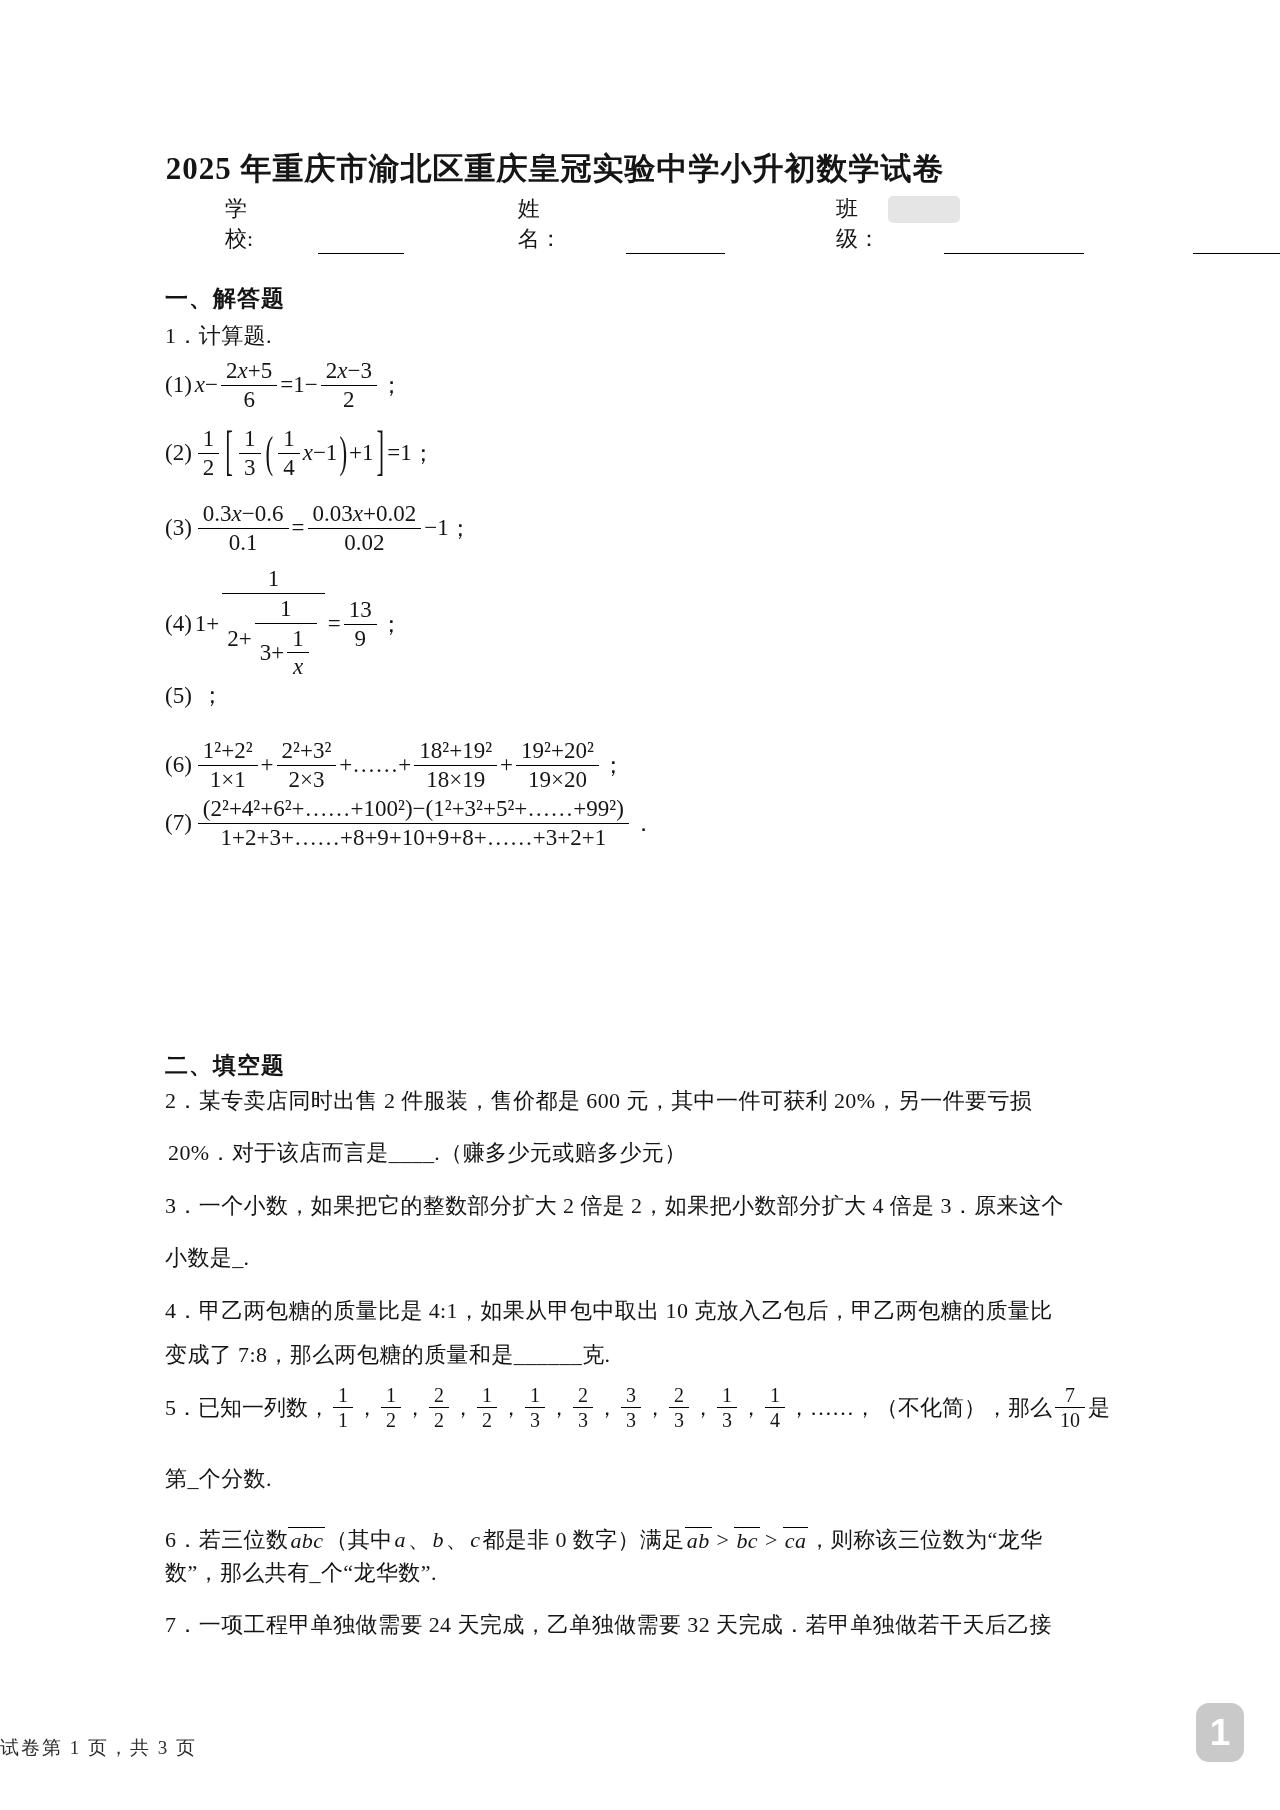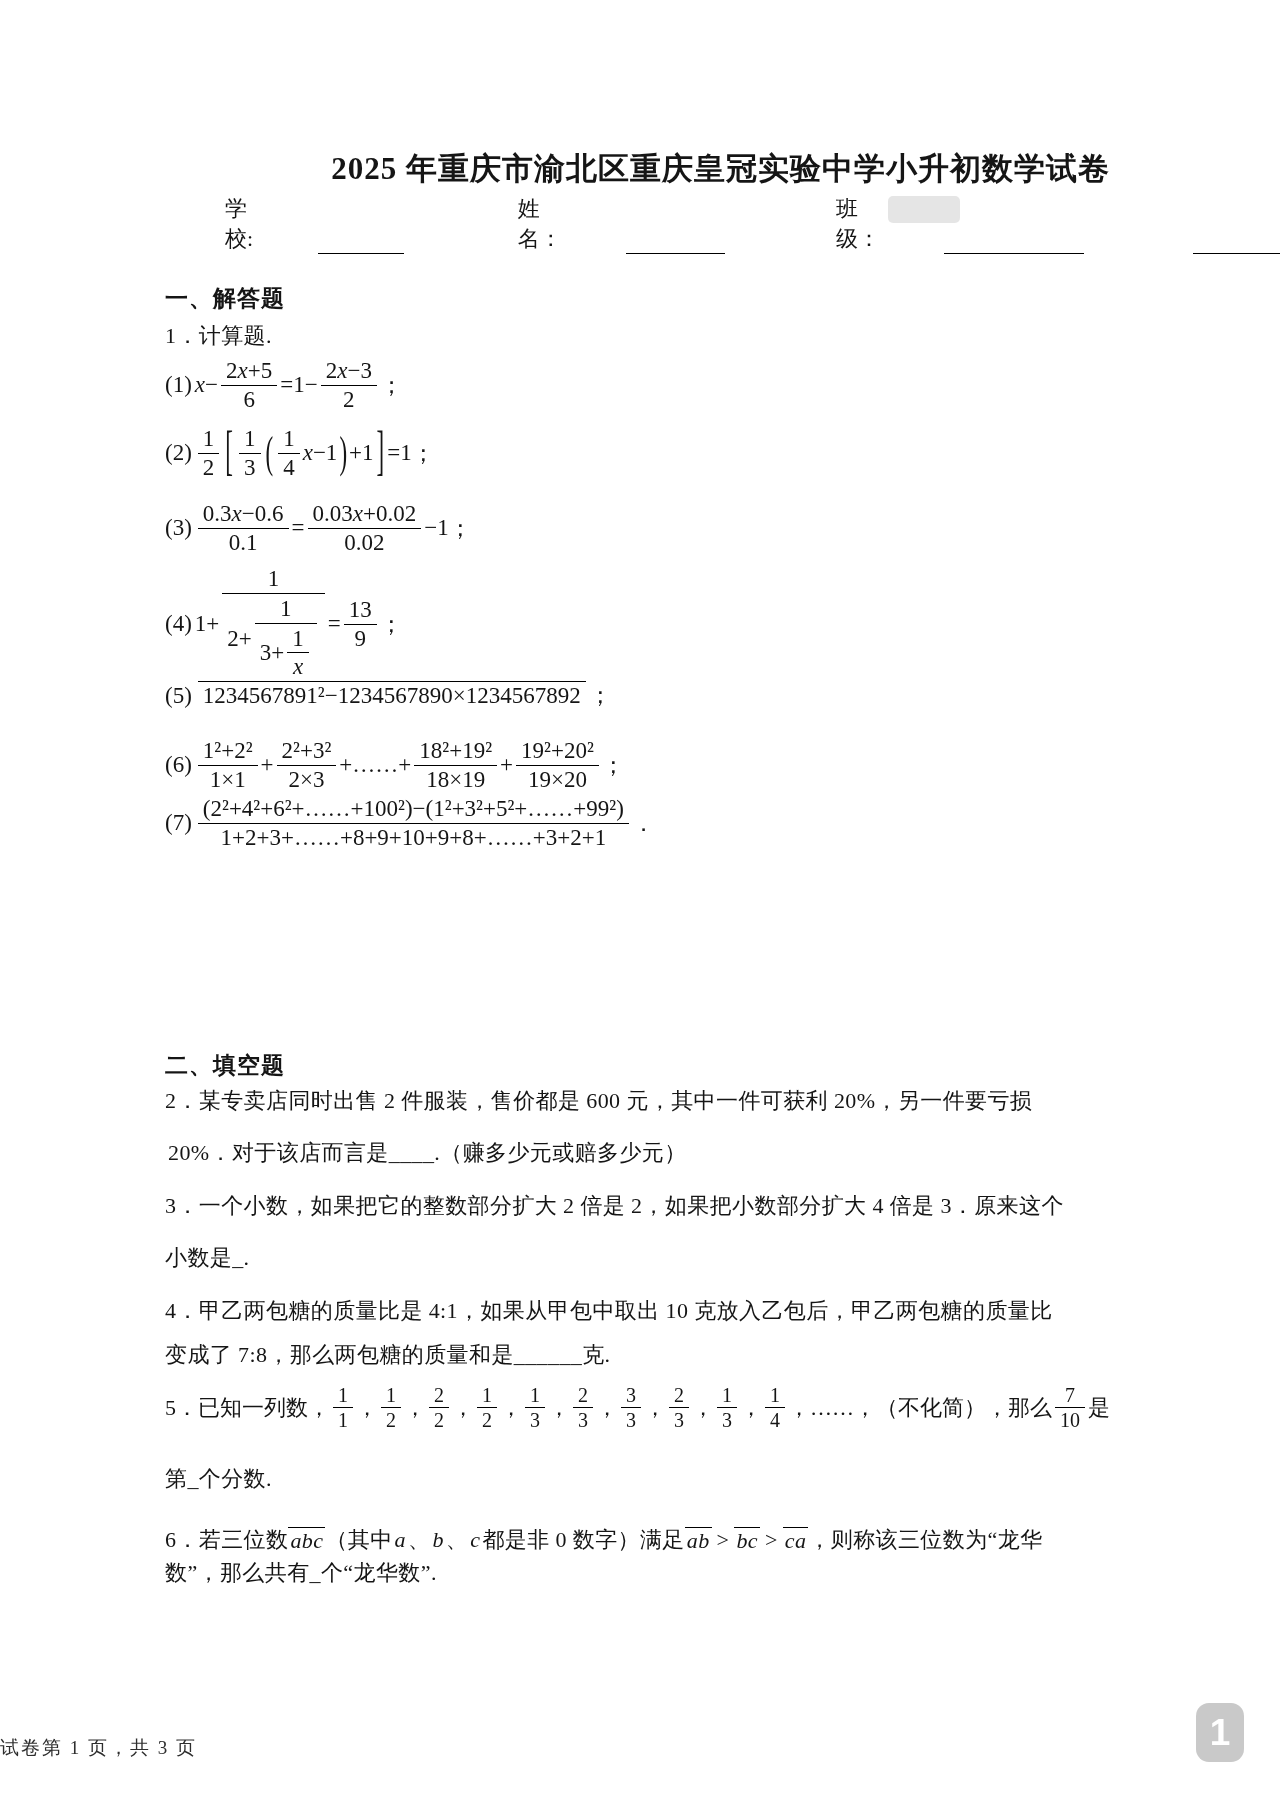--- a/index.html
+++ b/index.html
@@ -1,19 +1,19 @@
 <!DOCTYPE html>
 <html><head>
 <meta charset="utf-8">
 <style>
   html,body{margin:0;padding:0;background:#ffffff;}
   .sheet{position:relative;width:1280px;height:1810px;background:#ffffff;
          font-family:"Liberation Serif",serif;color:#151515;overflow:hidden;}
   .abs{position:absolute;left:165px;}
-  .title{left:0;width:1110px;text-align:right;font-size:31px;font-weight:700;letter-spacing:1px;}
+  .title{left:0;width:1110px;text-align:center;font-size:31px;font-weight:700;letter-spacing:1px;}
   .hd{font-family:"Liberation Sans",sans-serif;font-weight:700;font-size:23px;letter-spacing:1px;}
   .bt{font-size:22px;letter-spacing:0.4px;white-space:nowrap;}
   .hline{display:flex;align-items:flex-end;font-size:22px;}
   .blank{display:inline-block;border-bottom:1.6px solid #000;height:22px;}
   .math{font-size:23px;display:flex;align-items:center;white-space:nowrap;}
   .eqno{margin-right:3px;}
   .frac{display:inline-flex;flex-direction:column;vertical-align:middle;text-align:center;margin:0 3px;}
   .fn,.fd{display:flex;justify-content:center;align-items:center;padding:1px 5px;line-height:1.12;}
   .fd{border-top:1.6px solid #000;}
   .sm{font-size:20px;}
@@ -132,21 +132,20 @@
     <span class="frac">
       <span class="fn">13</span>
       <span class="fd">9</span>
     </span>
     <span>；</span>
   </div>
 
   <div class="abs math" style="top:680px;">
     <span class="eqno">(5)</span>
     <span class="frac">
-      <span class="fd">1234567891²−1234567890×1234567892</span>
     </span>
     <span>；</span>
   </div>
 
   <div class="abs math" style="top:737px;">
     <span class="eqno">(6)</span>
     <span class="frac">
       <span class="fn">1²+2²</span>
       <span class="fd">1×1</span>
     </span>
@@ -261,17 +260,18 @@
     <span>都是非 0 数字）满足</span>
     <span class="ovl">ab</span>
     <span class="rel">&gt;</span>
     <span class="ovl">bc</span>
     <span class="rel">&gt;</span>
     <span class="ovl">ca</span>
     <span>，则称该三位数为“龙华</span>
   </div>
   <div class="abs bt" style="top:1558px;">数”，那么共有_个“龙华数”.</div>
 
+  <div class="abs bt" style="top:1610px;">7．一项工程甲单独做需要 24 天完成，乙单独做需要 32 天完成．若甲单独做若干天后乙接</div>
 
   <div class="abs footer" style="top:1735px;">试卷第 1 页，共 3 页</div>
   <div class="badge">1</div>
 
 </div>
 
 </body></html>

